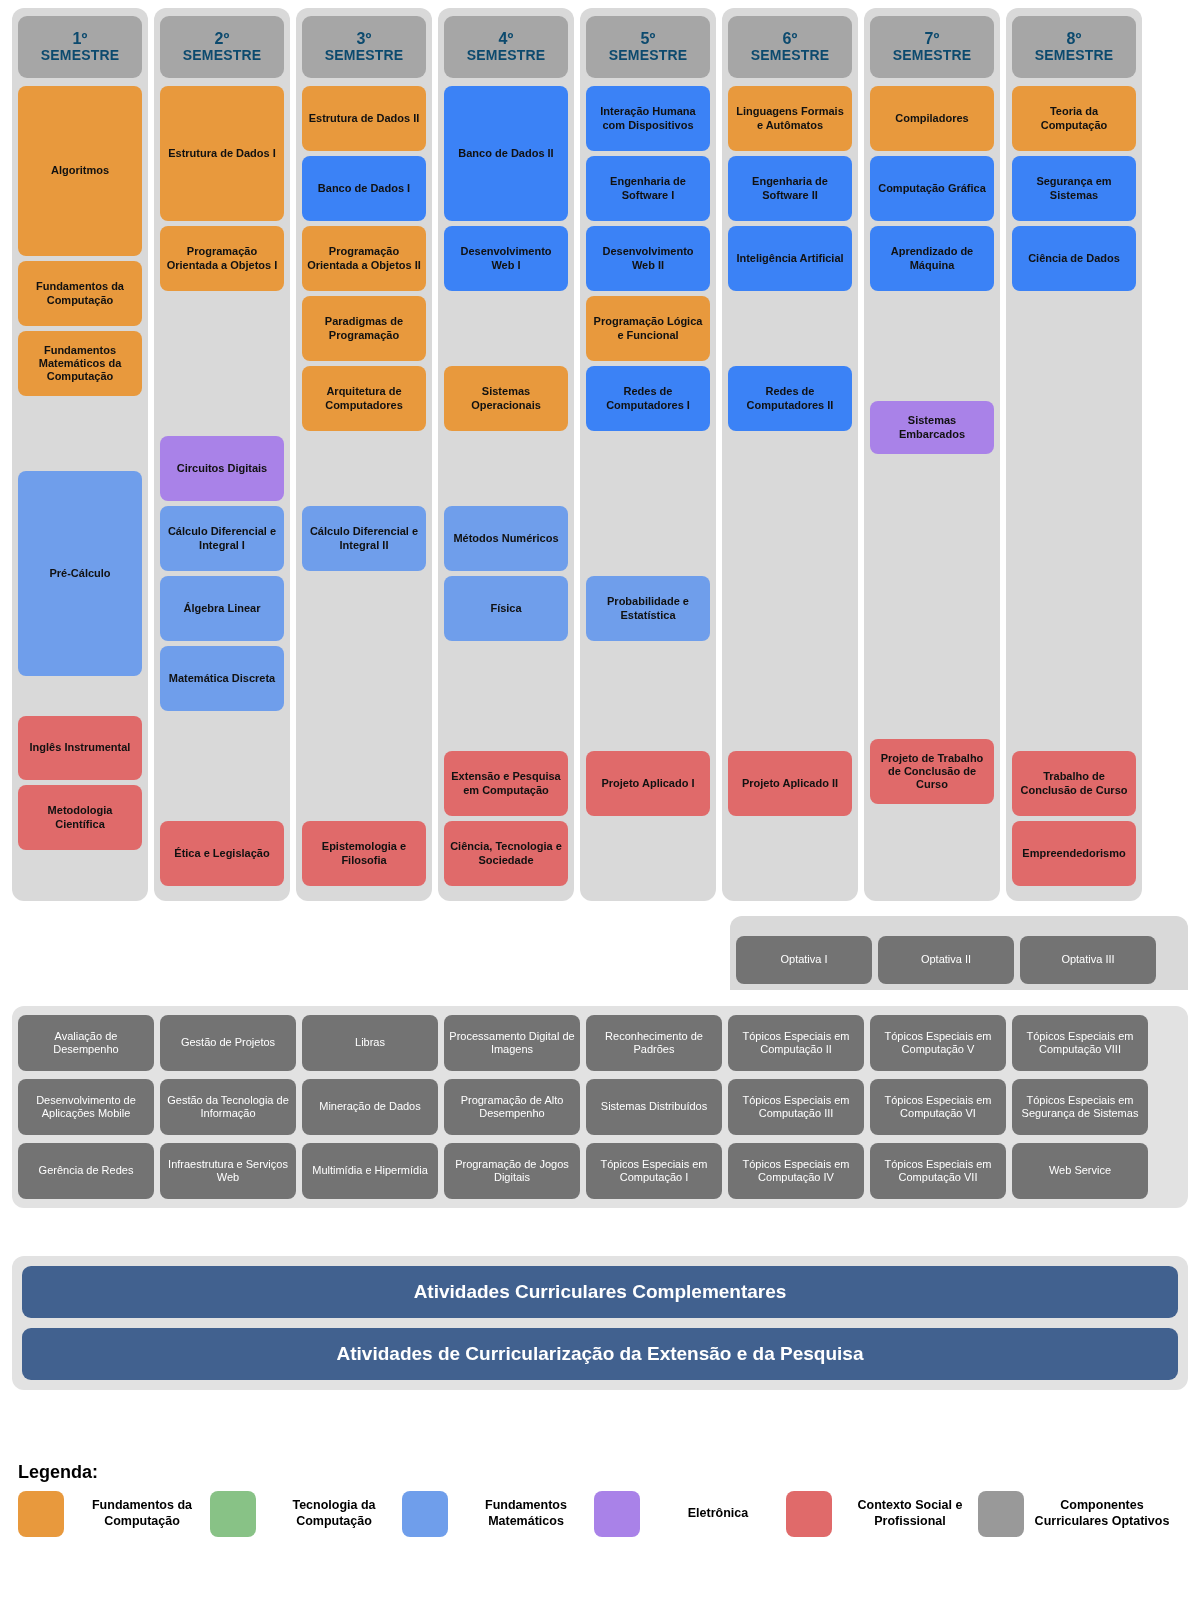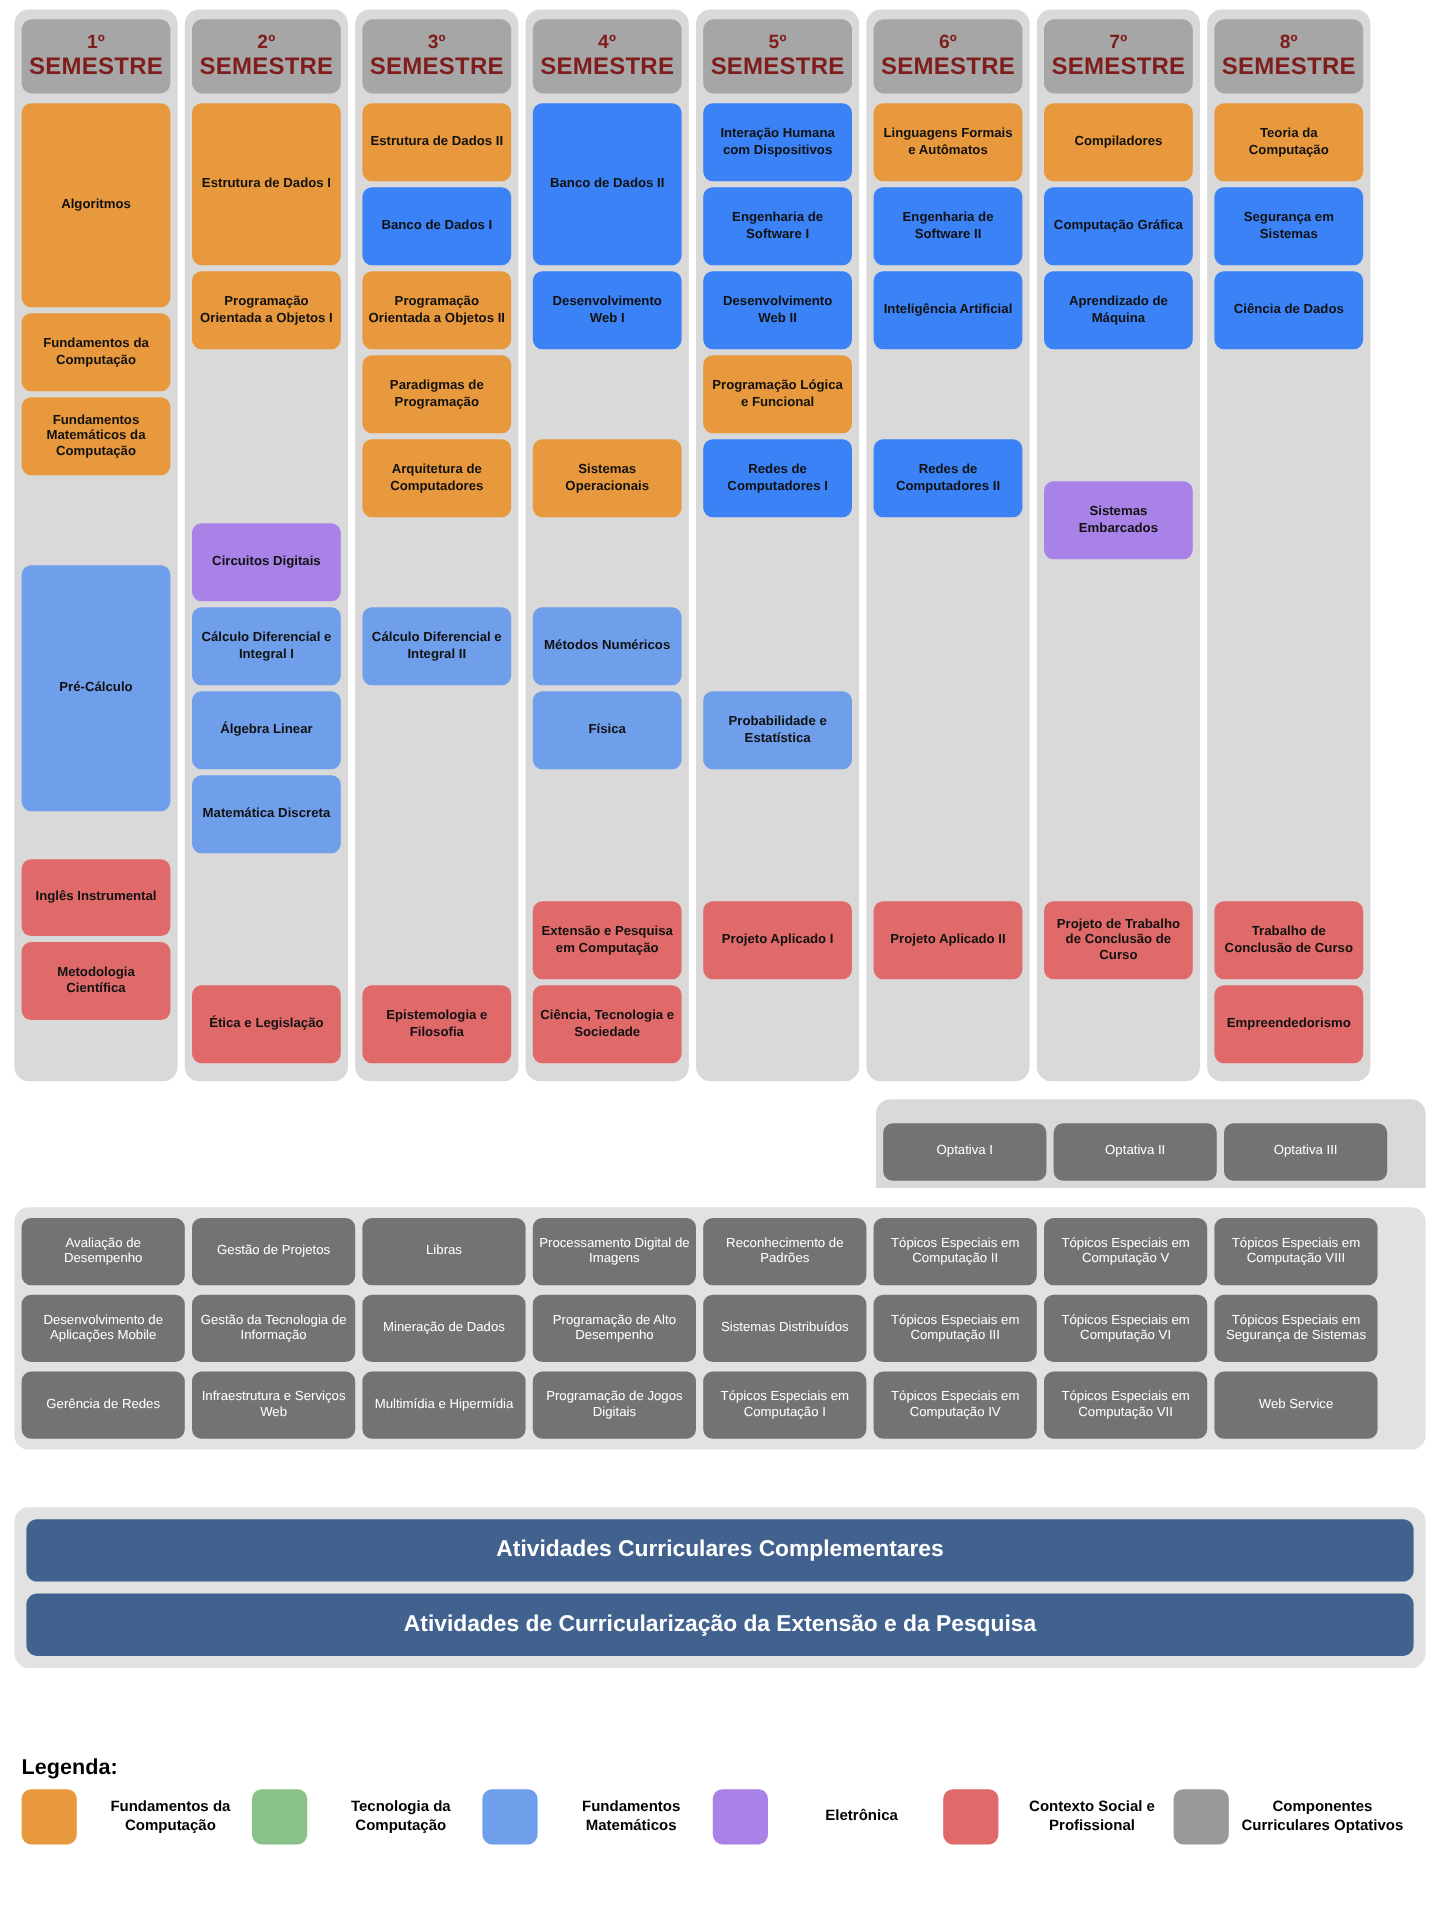--- a/index.html
+++ b/index.html
@@ -33,26 +33,26 @@
   .sem-header {
     background: #a6a6a6;
     border-radius: 9px;
     height: 62px;
     display: flex;
     flex-direction: column;
     align-items: center;
     justify-content: center;
     font-size: 16px;
     font-weight: bold;
-    color: #7f1d1d;
+    color: #0c4a6e;
     line-height: 1.12;
     letter-spacing: .2px;
   }
   .sem-header .num { font-size: 16px; }
-  .sem-header .word { font-size: 20px; }
+  .sem-header .word { font-size: 14px; }
 
   
   .slots { margin-top: 8px; display: flex; flex-direction: column; }
   .slot { display: block; }
 
   .course {
     width: 100%;
     height: 100%;
     border-radius: 8px;
     display: flex;
@@ -387,21 +387,21 @@
         </div>
         <div class="slot" style="height: 65px; margin-bottom: 5px;">
           <div class="course c-tec">Computação Gráfica</div>
         </div>
         <div class="slot" style="height: 65px; margin-bottom: 5px;">
           <div class="course c-tec">Aprendizado de Máquina</div>
         </div>
         <div class="slot" style="height: 100px; margin-bottom: 5px;">
           <div class="course empty"></div>
         </div>
-        <div class="slot" style="height: 65px; margin-bottom: 5px;">
+        <div class="slot" style="height: 53px; margin-bottom: 5px;">
           <div class="course c-ele">Sistemas Embarcados</div>
         </div>
         <div class="slot" style="height: 275px; margin-bottom: 5px;">
           <div class="course empty"></div>
         </div>
         <div class="slot" style="height: 65px; margin-bottom: 5px;">
           <div class="course c-ctx">Projeto de Trabalho de Conclusão de Curso</div>
         </div>
         <div class="slot" style="height: 65px; margin-bottom: 5px;">
           <div class="course empty"></div>

